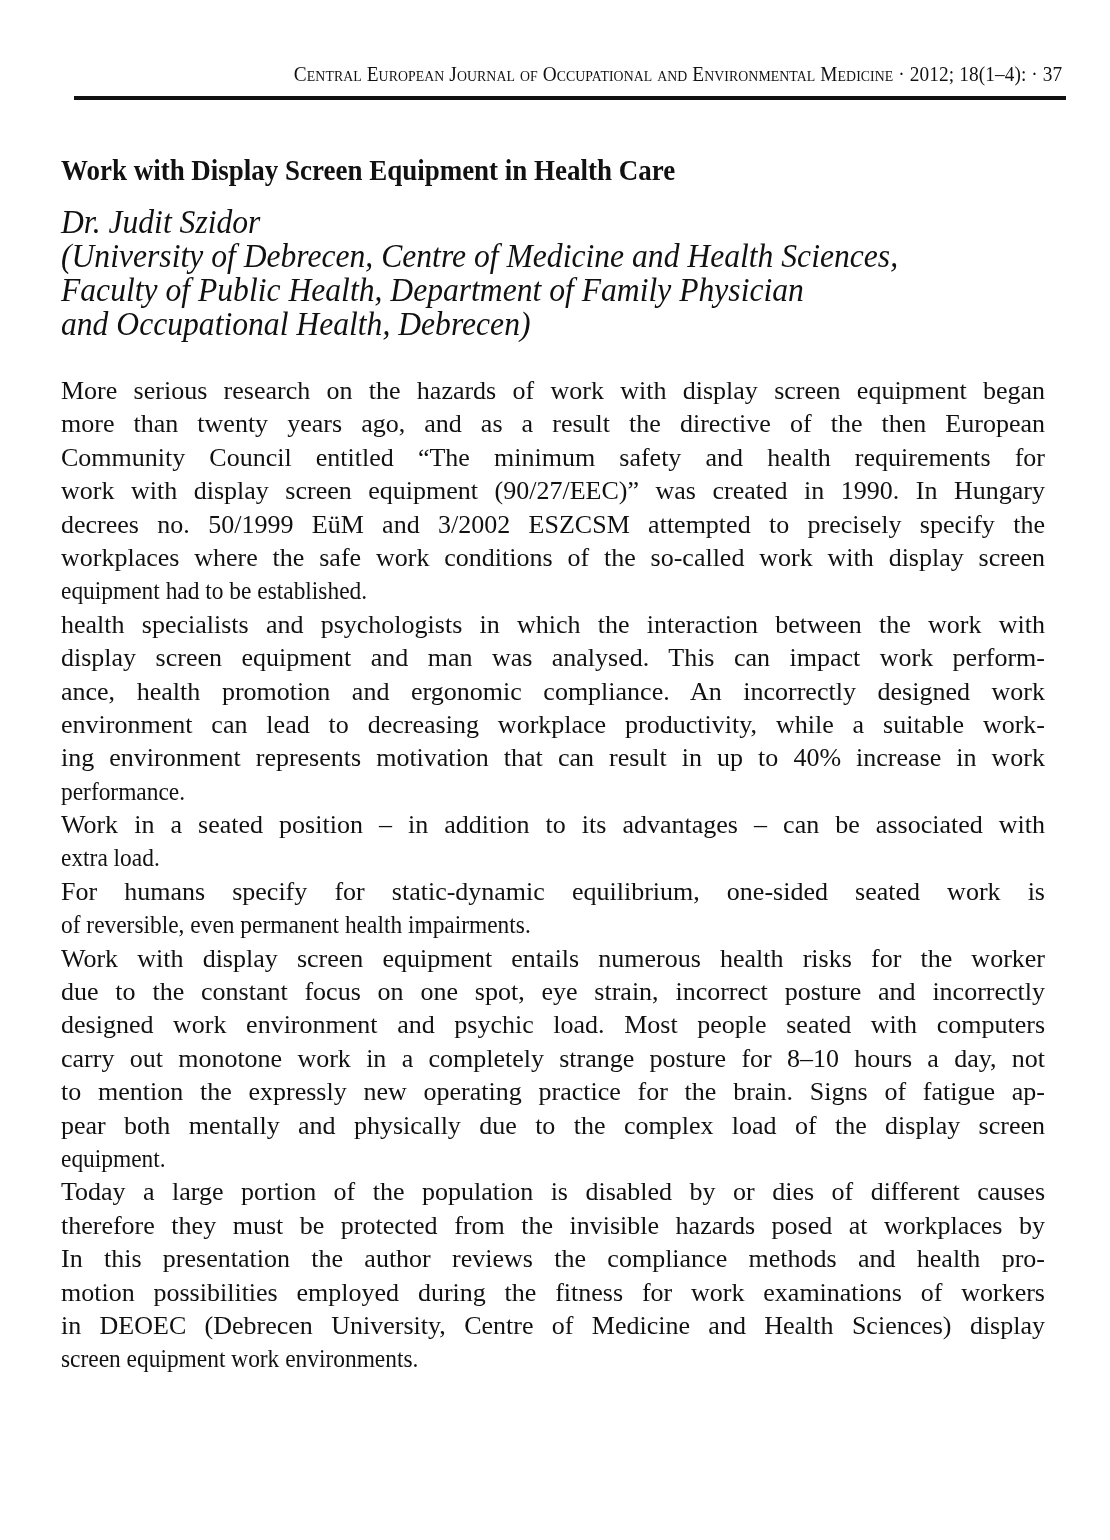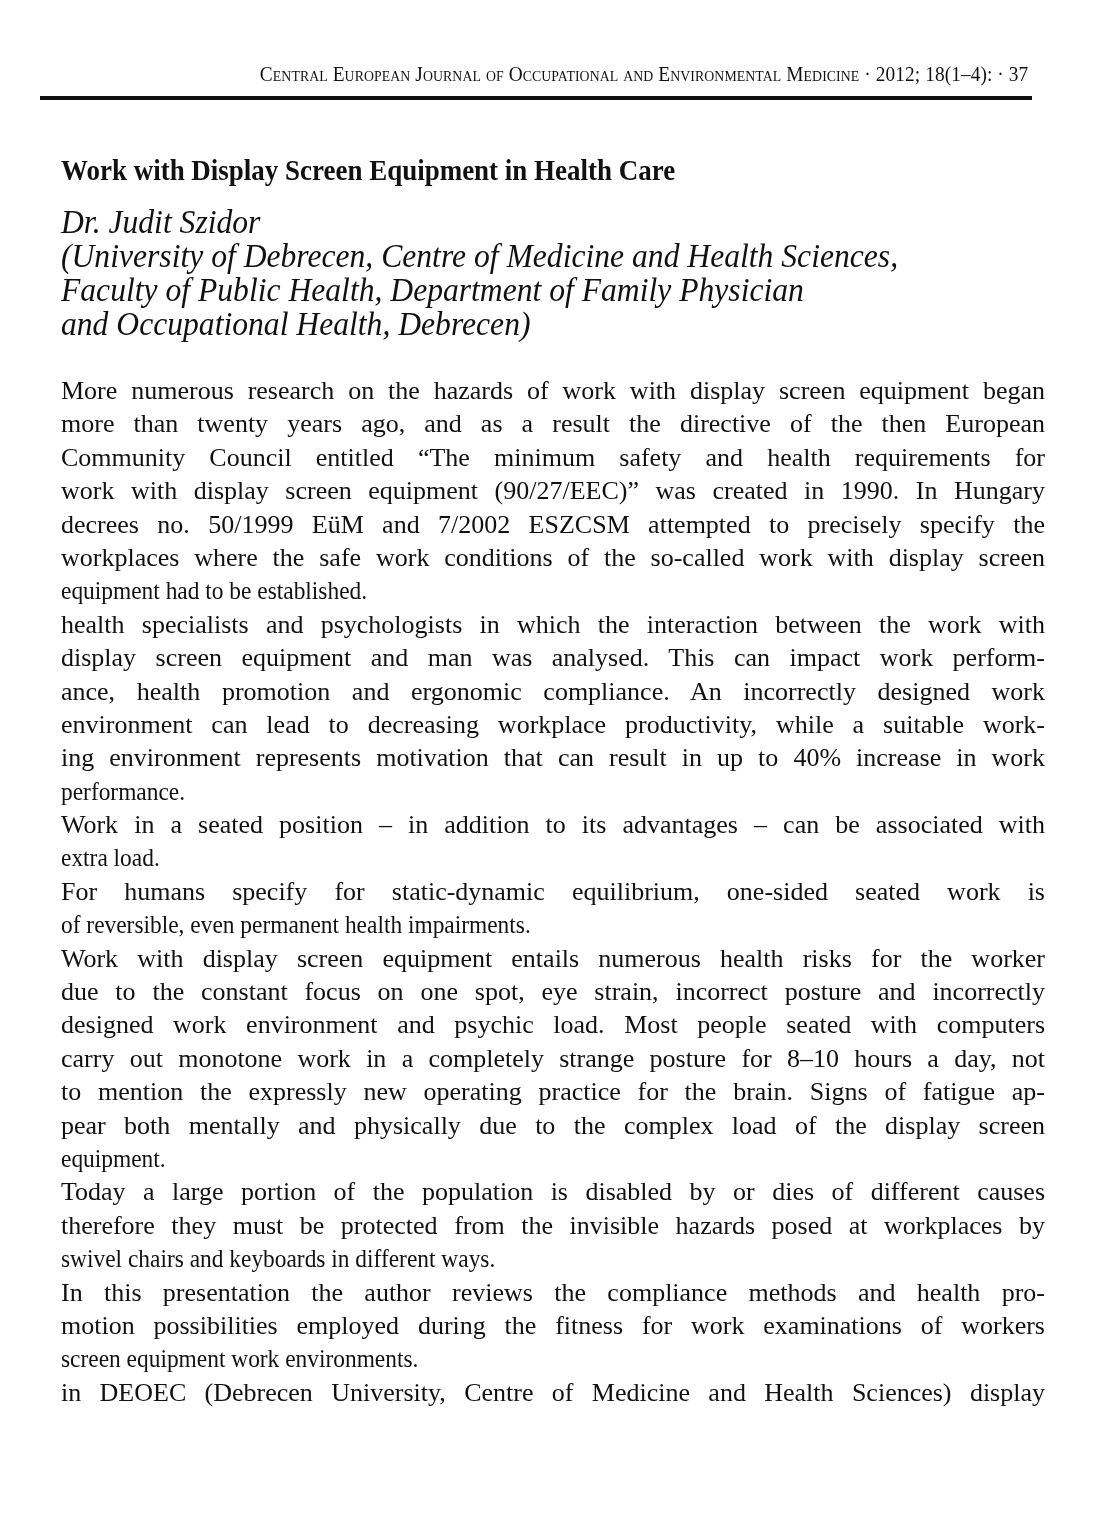--- a/index.html
+++ b/index.html
@@ -1,18 +1,18 @@
 <!DOCTYPE html>
 <html><head>
 <meta charset="utf-8">
 <style>
   html, body { margin: 0; padding: 0; background: #ffffff; }
   body { width: 1110px; height: 1540px; position: relative; overflow: hidden;
          font-family: "Liberation Serif", "DejaVu Serif", serif; color: #111; }
-  .header { position: absolute; left: 40px; top: 62px; width: 992px; height: 34px;
+  .header { position: absolute; left: 74px; top: 62px; width: 992px; height: 34px;
             border-bottom: 4px solid #111; }
   .header-text { position: absolute; right: 4px; top: 0; font-size: 21px; letter-spacing: 0.1px;
                  font-variant: small-caps; white-space: nowrap; transform: scaleX(0.92); transform-origin: right top; }
   .title { position: absolute; left: 61px; top: 154px; font-size: 29px; font-weight: bold;
            white-space: nowrap; transform: scaleX(0.93); transform-origin: left top; }
   .author-block { position: absolute; left: 61px; top: 205px; font-size: 34px; font-style: italic;
                   line-height: 34px; }
   .author-block div { white-space: nowrap; transform: scaleX(0.93); transform-origin: left top; }
   .body { position: absolute; left: 61px; top: 374px; width: 984px; font-size: 26px; line-height: 33.4px; }
   .line { display: block; white-space: nowrap; height: 33.4px; transform-origin: left top; }
@@ -33,25 +33,25 @@
 
 <div class="author-block">
   <div>Dr. Judit Szidor</div>
   <div>(University of Debrecen, Centre of Medicine and Health Sciences,</div>
   <div>Faculty of Public Health, Department of Family Physician</div>
   <div>and Occupational Health, Debrecen)</div>
 </div>
 
 <div class="body" id="article-body">
     <div>
-      <div class="line j"><span class="t">More numerous research on the hazards of work with display screen equipment began</span></div>
+      <div class="line j"><span class="t">More serious research on the hazards of work with display screen equipment began</span></div>
       <div class="line j"><span class="t">more than twenty years ago, and as a result the directive of the then European</span></div>
       <div class="line j"><span class="t">Community Council entitled “The minimum safety and health requirements for</span></div>
       <div class="line j"><span class="t">work with display screen equipment (90/27/EEC)” was created in 1990. In Hungary</span></div>
-      <div class="line j"><span class="t">decrees no. 50/1999 EüM and 7/2002 ESZCSM attempted to precisely specify the</span></div>
+      <div class="line j"><span class="t">decrees no. 50/1999 EüM and 3/2002 ESZCSM attempted to precisely specify the</span></div>
       <div class="line j"><span class="t">workplaces where the safe work conditions of the so-called work with display screen</span></div>
       <div class="line">
         <span class="t">equipment had to be established.</span>
       </div>
     </div>
     <div>
       <div class="line j"><span class="t">health specialists and psychologists in which the interaction between the work with</span></div>
       <div class="line j"><span class="t">display screen equipment and man was analysed. This can impact work perform-</span></div>
       <div class="line j"><span class="t">ance, health promotion and ergonomic compliance. An incorrectly designed work</span></div>
       <div class="line j"><span class="t">environment can lead to decreasing workplace productivity, while a suitable work-</span></div>
@@ -79,25 +79,22 @@
       <div class="line j"><span class="t">carry out monotone work in a completely strange posture for 8–10 hours a day, not</span></div>
       <div class="line j"><span class="t">to mention the expressly new operating practice for the brain. Signs of fatigue ap-</span></div>
       <div class="line j"><span class="t">pear both mentally and physically due to the complex load of the display screen</span></div>
       <div class="line">
         <span class="t">equipment.</span>
       </div>
     </div>
     <div>
       <div class="line j indent"><span class="t">Today a large portion of the population is disabled by or dies of different causes</span></div>
       <div class="line j"><span class="t">therefore they must be protected from the invisible hazards posed at workplaces by</span></div>
-      <div class="line">
-        <span class="t">swivel chairs and keyboards in different ways.</span>
-      </div>
     </div>
     <div>
       <div class="line j indent"><span class="t">In this presentation the author reviews the compliance methods and health pro-</span></div>
       <div class="line j"><span class="t">motion possibilities employed during the fitness for work examinations of workers</span></div>
+      <div class="line j"><span class="t">in DEOEC (Debrecen University, Centre of Medicine and Health Sciences) display</span></div>
       <div class="line">
         <span class="t">screen equipment work environments.</span>
       </div>
-      <div class="line j"><span class="t">in DEOEC (Debrecen University, Centre of Medicine and Health Sciences) display</span></div>
     </div>
   </div>
 
 </body></html>

